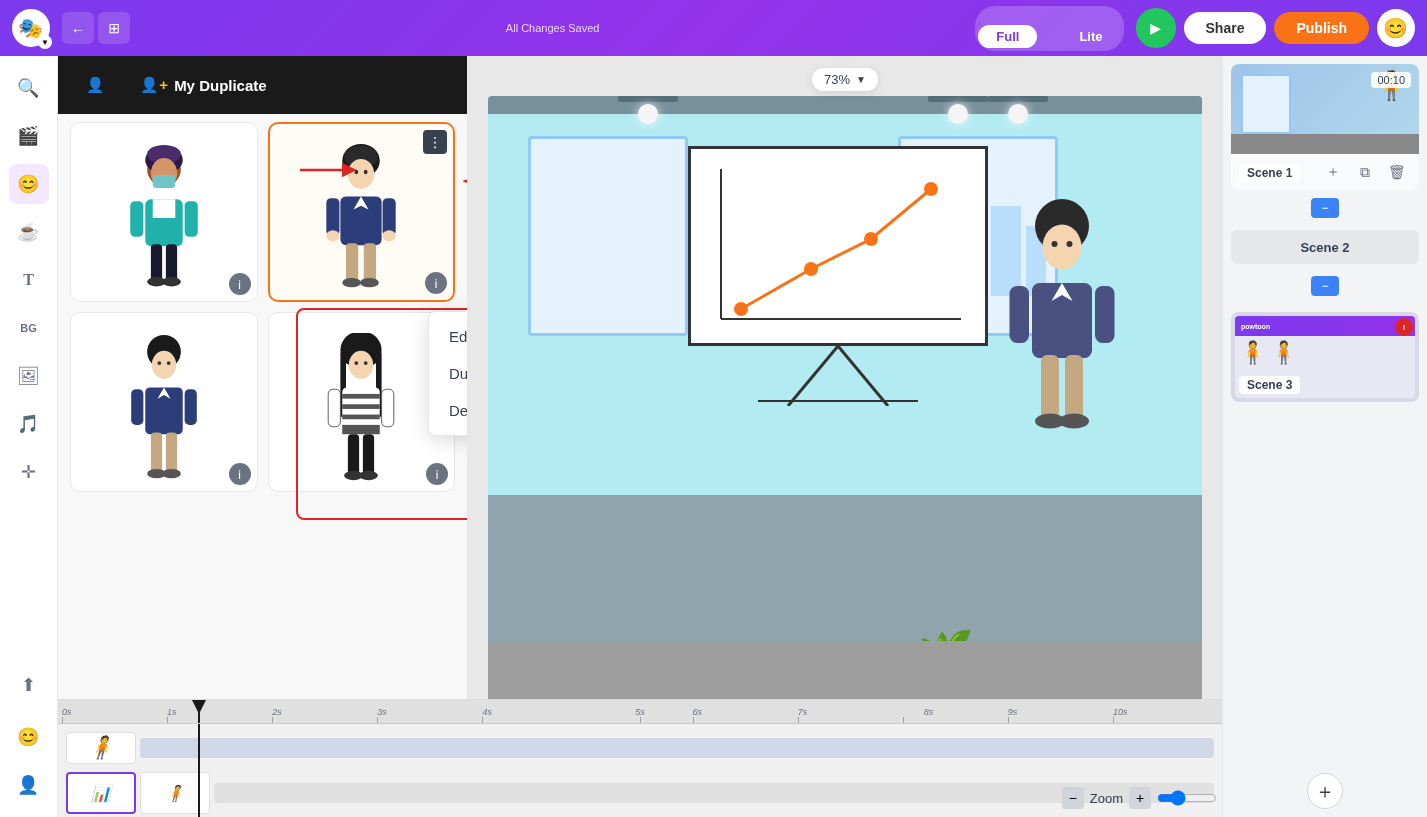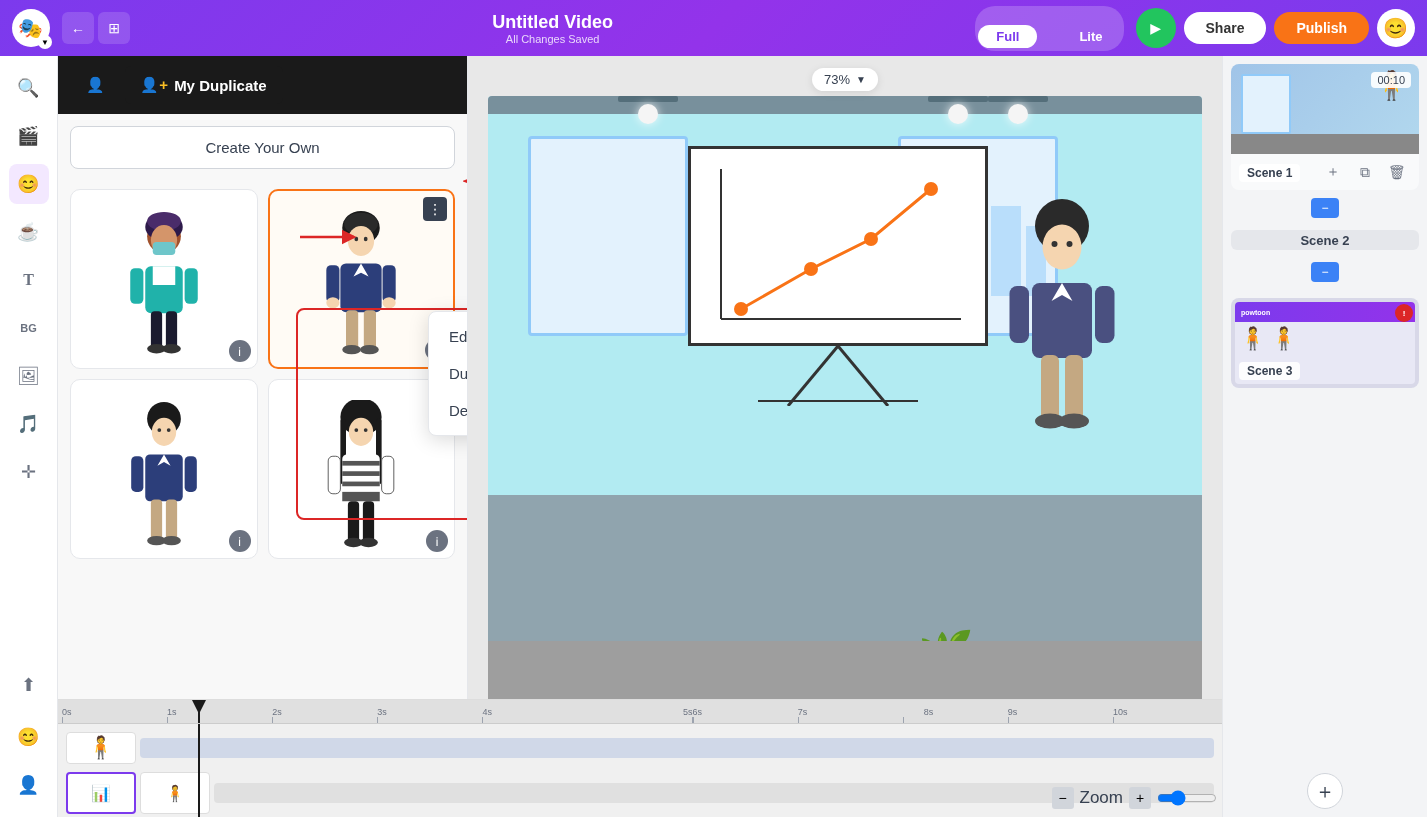--- a/index.html
+++ b/index.html
@@ -241,21 +241,20 @@
 <div class="topbar">
   <div class="topbar-logo">
     🎭
     <div class="topbar-logo-arrow">▼</div>
   </div>
   <div class="topbar-nav-icons">
     <button class="topbar-nav-btn">←</button>
     <button class="topbar-nav-btn">⊞</button>
   </div>
   <div class="topbar-title">
-    <div class="topbar-title-main">Untitled Video</div>
     <div class="topbar-title-sub">All Changes Saved</div>
   </div>
   <div class="topbar-mode-toggle">
     <button class="mode-btn active">Full</button>
     <button class="mode-btn inactive">Lite</button>
   </div>
   <div class="topbar-actions">
     <button class="play-btn">▶</button>
     <button class="share-btn">Share</button>
     <button class="publish-btn">Publish</button>
@@ -294,21 +293,20 @@
       <svg style="position:absolute;left:405px;top:95px;width:220px;height:60px;z-index:300;pointer-events:none;" viewBox="0 0 220 60">
         <defs>
             <marker id="ah" markerWidth="8" markerHeight="8" refX="6" refY="3" orient="auto">
               <path d="M0,0 L0,6 L8,3 z" fill="#dc2626"></path>
             </marker>
           </defs>
         <line x1="215" y1="30" x2="5" y2="30" stroke="#dc2626" stroke-width="3" marker-end="url(#ah)"></line>
       </svg>
     </div>
 
-    <button class="create-btn">Create Your Own</button>
 
     <div class="char-grid">
 
       <div class="char-item normal">
         <svg class="char-svg" viewBox="0 0 80 160">
 
           <circle cx="40" cy="28" r="18" fill="#a0522d"></circle>
 
           <ellipse cx="40" cy="18" rx="20" ry="15" fill="#2d1a4a"></ellipse>
 
@@ -540,21 +538,21 @@
         <button class="scene-action-btn">＋</button>
         <button class="scene-action-btn">⧉</button>
         <button class="scene-action-btn">🗑</button>
       </div>
     </div>
 
     <div class="scene-minus-row">
       <button class="scene-minus-btn" style="display:inline-flex;align-items:center;justify-content:center;width:28px;height:20px;font-size:12px;">−</button>
     </div>
 
-    <div style="margin:4px 8px;background:#e5e7eb;border-radius:6px;height:20px;display:flex;align-items:center;justify-content:center;cursor:pointer;">
+    <div style="margin:4px 8px;background:#e5e7eb;border-radius:6px;height:34px;display:flex;align-items:center;justify-content:center;cursor:pointer;">
       <span style="font-size:13px;font-weight:600;color:#374151;">Scene 2</span>
     </div>
 
     <div class="scene-minus-row">
       <button class="scene-minus-btn" style="display:inline-flex;align-items:center;justify-content:center;width:28px;height:20px;font-size:12px;">−</button>
     </div>
 
     <div class="scene-card">
       <div style="height:90px;background:#d8d8e8;position:relative;overflow:hidden;">
         <div style="position:absolute;top:4px;left:4px;right:4px;bottom:4px;background:#e8e8f5;border-radius:4px;overflow:hidden;">
@@ -573,21 +571,21 @@
       </div>
       <div class="scene-card-label">Scene 3</div>
     </div>
 
     <div class="scenes-bottom">
       <button class="add-scene-btn">＋</button>
     </div>
   </div>
 </div>
 
-<div style="position:absolute;bottom:0;left:58px;right:205px;height:118px;background:#f0f0f0;border-top:1px solid #ddd;z-index:40;">
+<div style="position:absolute;bottom:0;left:58px;right:205px;height:118px;background:#f0f0f0;border-top:1px solid #ddd;z-index:40;font-style:italic;">
 
   <div style="height:24px;background:#e0e0e0;display:flex;align-items:center;overflow:hidden;position:relative;border-bottom:1px solid #ccc;">
     <div id="ruler-marks" style="display:flex;width:100%;height:100%;align-items:flex-end;padding:0 4px;">
     <div style="flex: 1 1 0%; display: flex; flex-direction: column; align-items: flex-start;">
           <span style="font-size:9px;color:#6b7280;">0s</span>
           <div style="width:1px;height:6px;background:#9ca3af;"></div>
         </div>
         <div style="flex: 1 1 0%; display: flex; flex-direction: column; align-items: flex-start;">
           <span style="font-size:9px;color:#6b7280;">1s</span>
           <div style="width:1px;height:6px;background:#9ca3af;"></div>
@@ -597,21 +595,21 @@
           <div style="width:1px;height:6px;background:#9ca3af;"></div>
         </div>
         <div style="flex: 1 1 0%; display: flex; flex-direction: column; align-items: flex-start;">
           <span style="font-size:9px;color:#6b7280;">3s</span>
           <div style="width:1px;height:6px;background:#9ca3af;"></div>
         </div>
         <div style="flex: 1 1 0%; display: flex; flex-direction: column; align-items: flex-start; text-align: right;">
           <span style="font-size:9px;color:#6b7280;">4s</span>
           <div style="width:1px;height:6px;background:#9ca3af;"></div>
         </div>
-        <div style="flex: 1 1 0%; display: flex; flex-direction: column; align-items: flex-end;">
+        <div style="flex: 1 1 0%; display: flex; flex-direction: column; align-items: center;">
           <span style="font-size:9px;color:#6b7280;">5s</span>
           <div style="width:1px;height:6px;background:#9ca3af;"></div>
         </div>
         <div style="flex: 1 1 0%; display: flex; flex-direction: column; align-items: flex-start;">
           <span style="font-size:9px;color:#6b7280;">6s</span>
           <div style="width:1px;height:6px;background:#9ca3af;"></div>
         </div>
         <div style="flex: 1 1 0%; display: flex; flex-direction: column; align-items: flex-start;">
           <span style="font-size:9px;color:#6b7280;">7s</span>
           <div style="width:1px;height:6px;background:#9ca3af;"></div>
@@ -647,16 +645,16 @@
     <div style="display:flex;height:46px;align-items:center;gap:4px;padding:0 8px;">
       <div style="width:70px;height:42px;background:#fff;border:2px solid #7c3aed;border-radius:4px;display:flex;align-items:center;justify-content:center;font-size:16px;overflow:hidden;flex-shrink:0;">📊</div>
       <div style="width:70px;height:42px;background:#fff;border:1px solid #ddd;border-radius:4px;display:flex;align-items:center;justify-content:center;font-size:16px;flex-shrink:0;">🧍</div>
       <div style="height:20px;background:#e0e0e0;border-radius:4px;flex:1;"></div>
     </div>
   </div>
 </div>
 
 <div style="position:absolute;right:210px;bottom:8px;display:flex;flex-direction:row;align-items:center;gap:6px;z-index:50;">
   <button style="width:22px;height:22px;background:#d1d5db;border:none;border-radius:3px;cursor:pointer;font-size:14px;">−</button>
-  <span style="font-size:17px;color:#374151;">Zoom</span>
+  <span style="font-size:13px;color:#374151;">Zoom</span>
   <button style="width:22px;height:22px;background:#d1d5db;border:none;border-radius:3px;cursor:pointer;font-size:14px;">+</button>
   <input type="range" min="0" max="100" value="30" style="width: 60px;">
 </div>
 
 </body></html>

